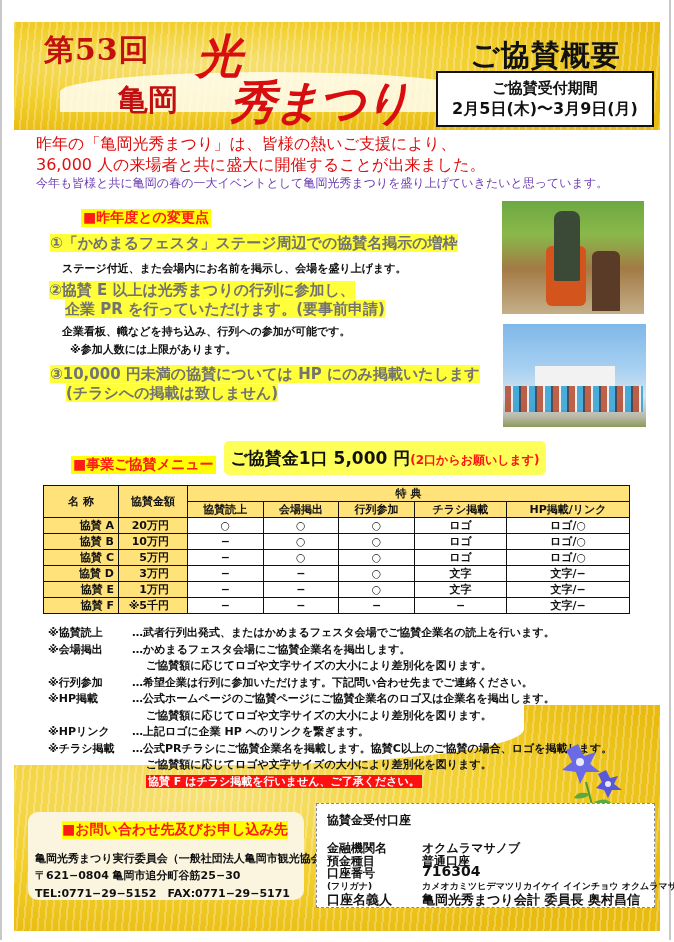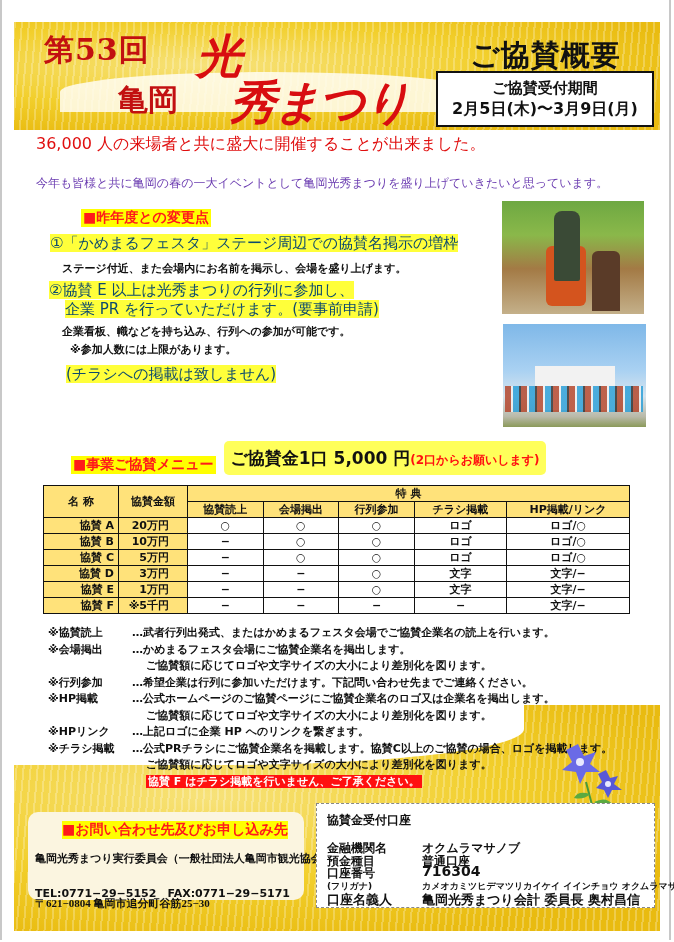--- a/index.html
+++ b/index.html
@@ -15,21 +15,21 @@
   .title-kameoka{position:absolute;left:118px;top:80px;color:#c21010;font-family:"DejaVu Serif",serif;font-weight:bold;font-size:30px;}
   .title-mitsuhide1{position:absolute;left:196px;top:26px;color:#d80d10;font-family:"DejaVu Serif",serif;font-weight:bold;font-size:46px;font-style:italic;}
   .title-mitsuhide2{position:absolute;left:230px;top:72px;color:#d80d10;font-family:"DejaVu Serif",serif;font-weight:bold;font-size:46px;font-style:italic;letter-spacing:-2px;}
   .overview-title{position:absolute;left:470px;top:36px;font-size:29px;font-weight:bold;color:#111;letter-spacing:1px;}
   .period-box{position:absolute;left:436px;top:71px;width:218px;height:56px;background:#fff;border:2px solid #111;box-sizing:border-box;text-align:center;}
   .period-label{font-size:15px;font-weight:bold;margin-top:6px;color:#111;}
   .period-date{font-size:16px;font-weight:bold;margin-top:1px;color:#111;}
   .intro1{position:absolute;left:36px;top:133px;font-size:16px;color:#e00e0e;line-height:21px;}
   .intro2{position:absolute;left:28px;top:175px;font-size:12px;color:#6a3bb0;margin-left:8px;}
   .hl-red{background:#ffff00;color:#ff1a1a;font-weight:bold;margin-left:28px;}
-  .hl{background:#ffff3a;font-weight:normal;color:#0c4a6e;margin-top:44px;}
+  .hl{background:#ffff3a;font-weight:bold;color:#737373;margin-top:44px;}
   .sec-head{position:absolute;font-size:14px;padding:0 2px;}
   .change{position:absolute;left:50px;font-size:15px;line-height:19px;}
   .note{position:absolute;font-size:11px;font-weight:bold;color:#111;}
   .photo1{position:absolute;left:502px;top:201px;width:142px;height:113px;background:
     linear-gradient(180deg,#6ea842 0%,#8ab84a 30%,#a37a45 60%,#c4b08a 100%);overflow:hidden;}
   .photo1 .rider{position:absolute;left:52px;top:10px;width:26px;height:70px;background:#3a4a36;border-radius:8px 8px 2px 2px;}
   .photo1 .horse{position:absolute;left:44px;top:45px;width:40px;height:60px;background:#d4541e;border-radius:6px;}
   .photo1 .walker{position:absolute;left:90px;top:50px;width:28px;height:60px;background:#5a3b28;border-radius:6px 6px 0 0;}
   .photo2{position:absolute;left:503px;top:324px;width:143px;height:103px;background:linear-gradient(180deg,#7fb8e8 0%,#a9d1f2 45%,#d6e4ee 70%,#b9b9a8 90%,#8b9a5a 100%);overflow:hidden;}
   .photo2 .stage{position:absolute;left:32px;top:42px;width:80px;height:44px;background:#f2f2f2;}
@@ -71,36 +71,38 @@
 <div class="title-kameoka">亀岡</div>
 <div class="title-mitsuhide1">光</div>
 <div class="title-mitsuhide2">秀まつり</div>
 <div class="overview-title">ご協賛概要</div>
 <div class="period-box">
   <div class="period-label">ご協賛受付期間</div>
   <div class="period-date">2月5日(木)〜3月9日(月)</div>
 </div>
 
 <div class="intro1">
+  <div>昨年の「亀岡光秀まつり」は、皆様の熱いご支援により、</div>
   <div>36,000 人の来場者と共に盛大に開催することが出来ました。</div>
 </div>
 <div class="intro2">今年も皆様と共に亀岡の春の一大イベントとして亀岡光秀まつりを盛り上げていきたいと思っています。</div>
 
 <div class="sec-head hl-red" style="left:53px;top:209px;">■昨年度との変更点</div>
 <div class="change" style="top:234px;">
   <span class="hl">①「かめまるフェスタ」ステージ周辺での協賛名掲示の増枠</span>
 </div>
 <div class="note" style="left:62px;top:261px;">ステージ付近、また会場内にお名前を掲示し、会場を盛り上げます。</div>
 <div class="change" style="top:281px;left:49px;">
   <div><span class="hl">②協賛 E 以上は光秀まつりの行列に参加し、</span></div>
   <div style="padding-left:16px;"><span class="hl">企業 PR を行っていただけます。(要事前申請)</span></div>
 </div>
 <div class="note" style="left:62px;top:324px;">企業看板、幟などを持ち込み、行列への参加が可能です。</div>
 <div class="note" style="left:70px;top:342px;">※参加人数には上限があります。</div>
 <div class="change" style="top:365px;left:50px;">
+  <div><span class="hl">③10,000 円未満の協賛については HP にのみ掲載いたします</span></div>
   <div style="padding-left:16px;"><span class="hl">(チラシへの掲載は致しません)</span></div>
 </div>
 
 <div class="photo1">
   <div class="horse"></div>
   <div class="rider"></div>
   <div class="walker"></div>
 </div>
 <div class="photo2">
   <div class="stage"></div>
@@ -234,21 +236,21 @@
   <path d="M34 52 q-12 -4 -16 4 q10 2 16 -4z" fill="#5aaa40"></path>
   <polygon points="22,2 28,14 40,10 34,22 44,30 30,30 24,42 20,30 6,28 16,20 10,8" fill="#6a6ae6"></polygon>
   <circle cx="24" cy="20" r="4" fill="#e8e8ff"></circle>
   <polygon points="50,28 54,36 62,34 58,42 66,48 56,48 52,56 48,48 40,46 46,40 42,32" fill="#5858d8"></polygon>
   <circle cx="52" cy="42" r="3" fill="#e8e8ff"></circle>
 </svg>
 
 <div class="contact-panel"></div>
 <div class="contact-head hl-red">■お問い合わせ先及びお申し込み先</div>
 <div class="contact-line" style="top:851px;">亀岡光秀まつり実行委員会（一般社団法人亀岡市観光協会内）</div>
-<div class="contact-line" style="top:896px;font-family:Liberation Serif, serif;">〒621−0804 亀岡市追分町谷筋25−30</div>
+<div class="contact-line" style="top:868px;">〒621−0804 亀岡市追分町谷筋25−30</div>
 <div class="contact-line" style="top:886px;">TEL:0771−29−5152　FAX:0771−29−5171</div>
 
 <div class="account-box">
   <div class="acc-title">協賛金受付口座</div>
   <div class="acc-row" style="top:36px;">
     <span>金融機関名</span>
     <span class="val">オクムラマサノブ</span>
   </div>
   <div class="acc-row" style="top:49px;">
     <span>預金種目</span>

